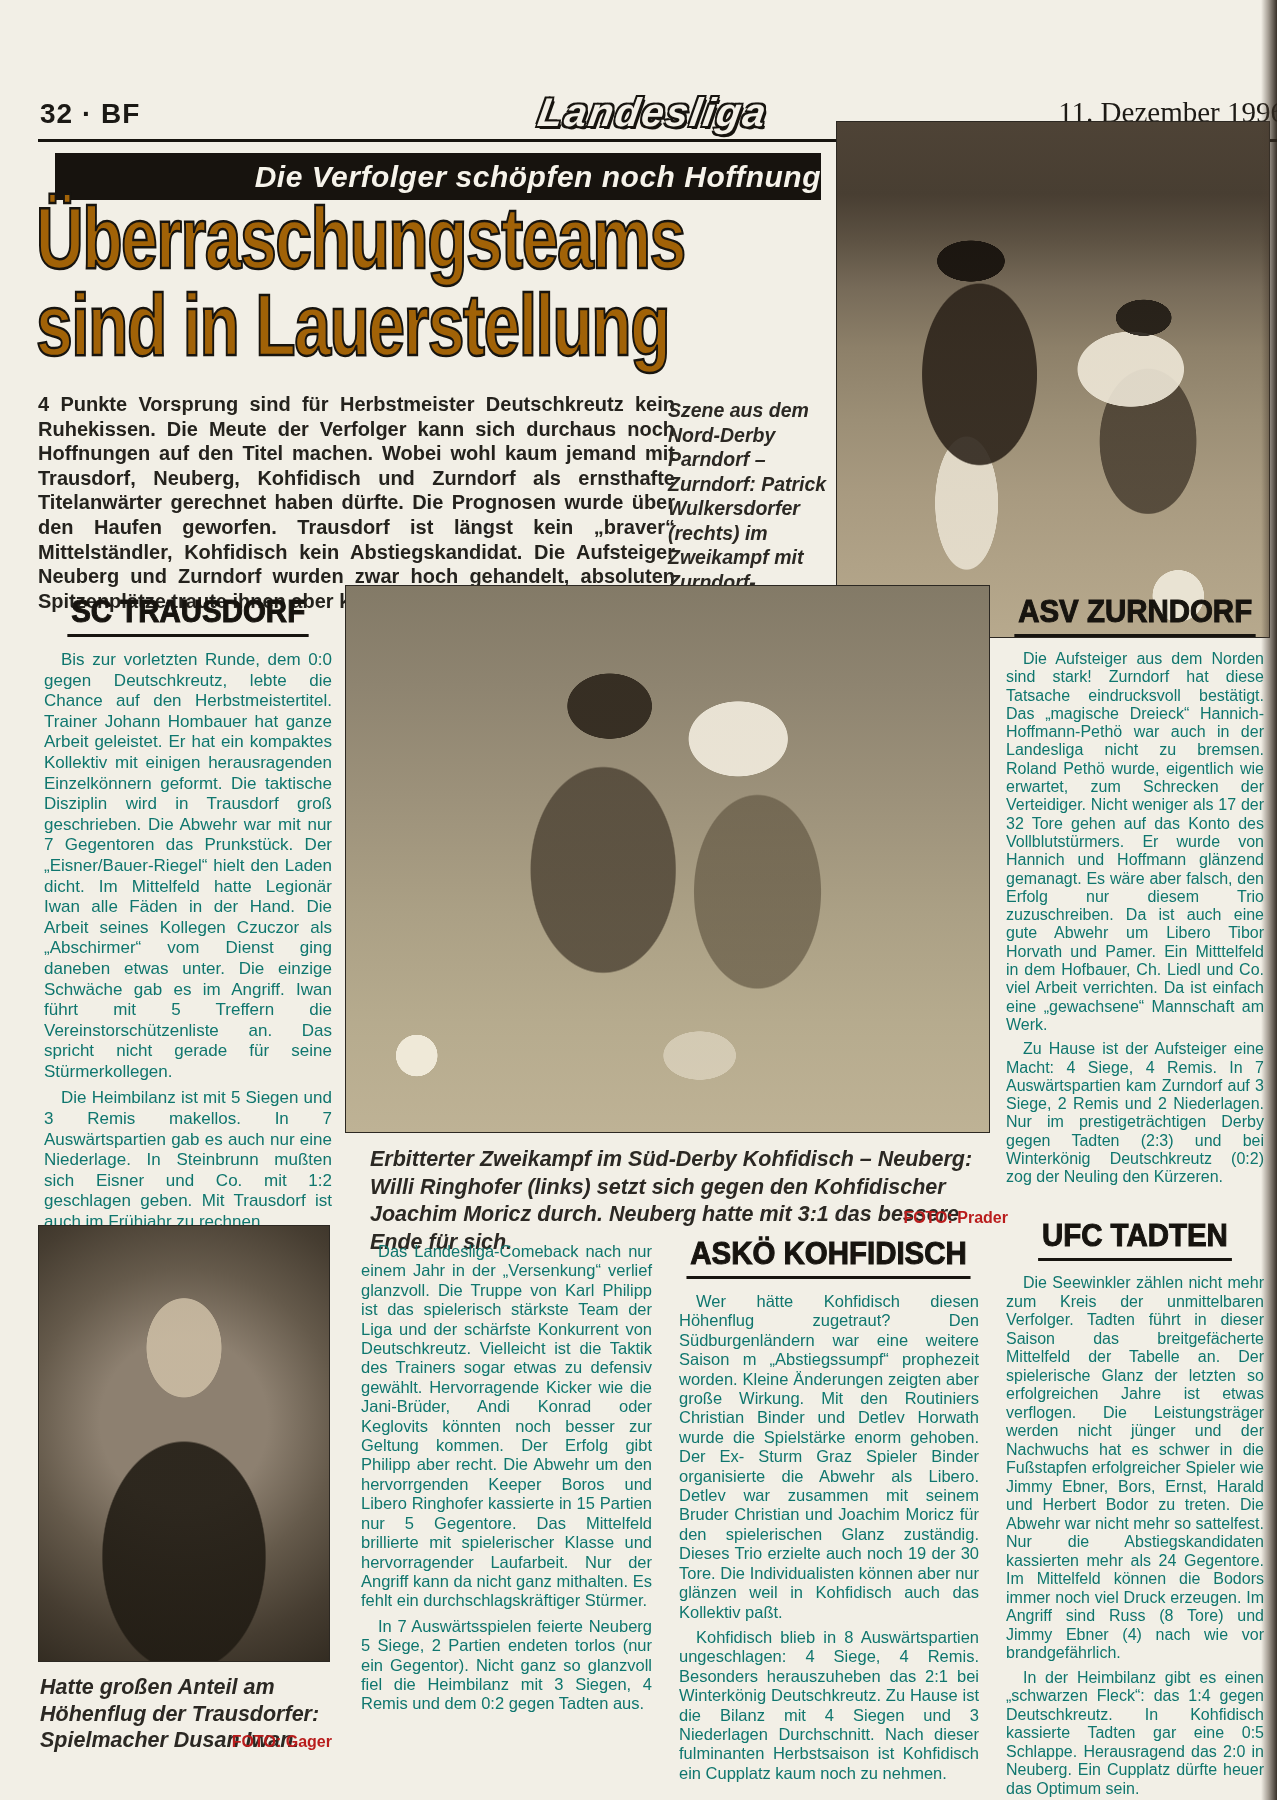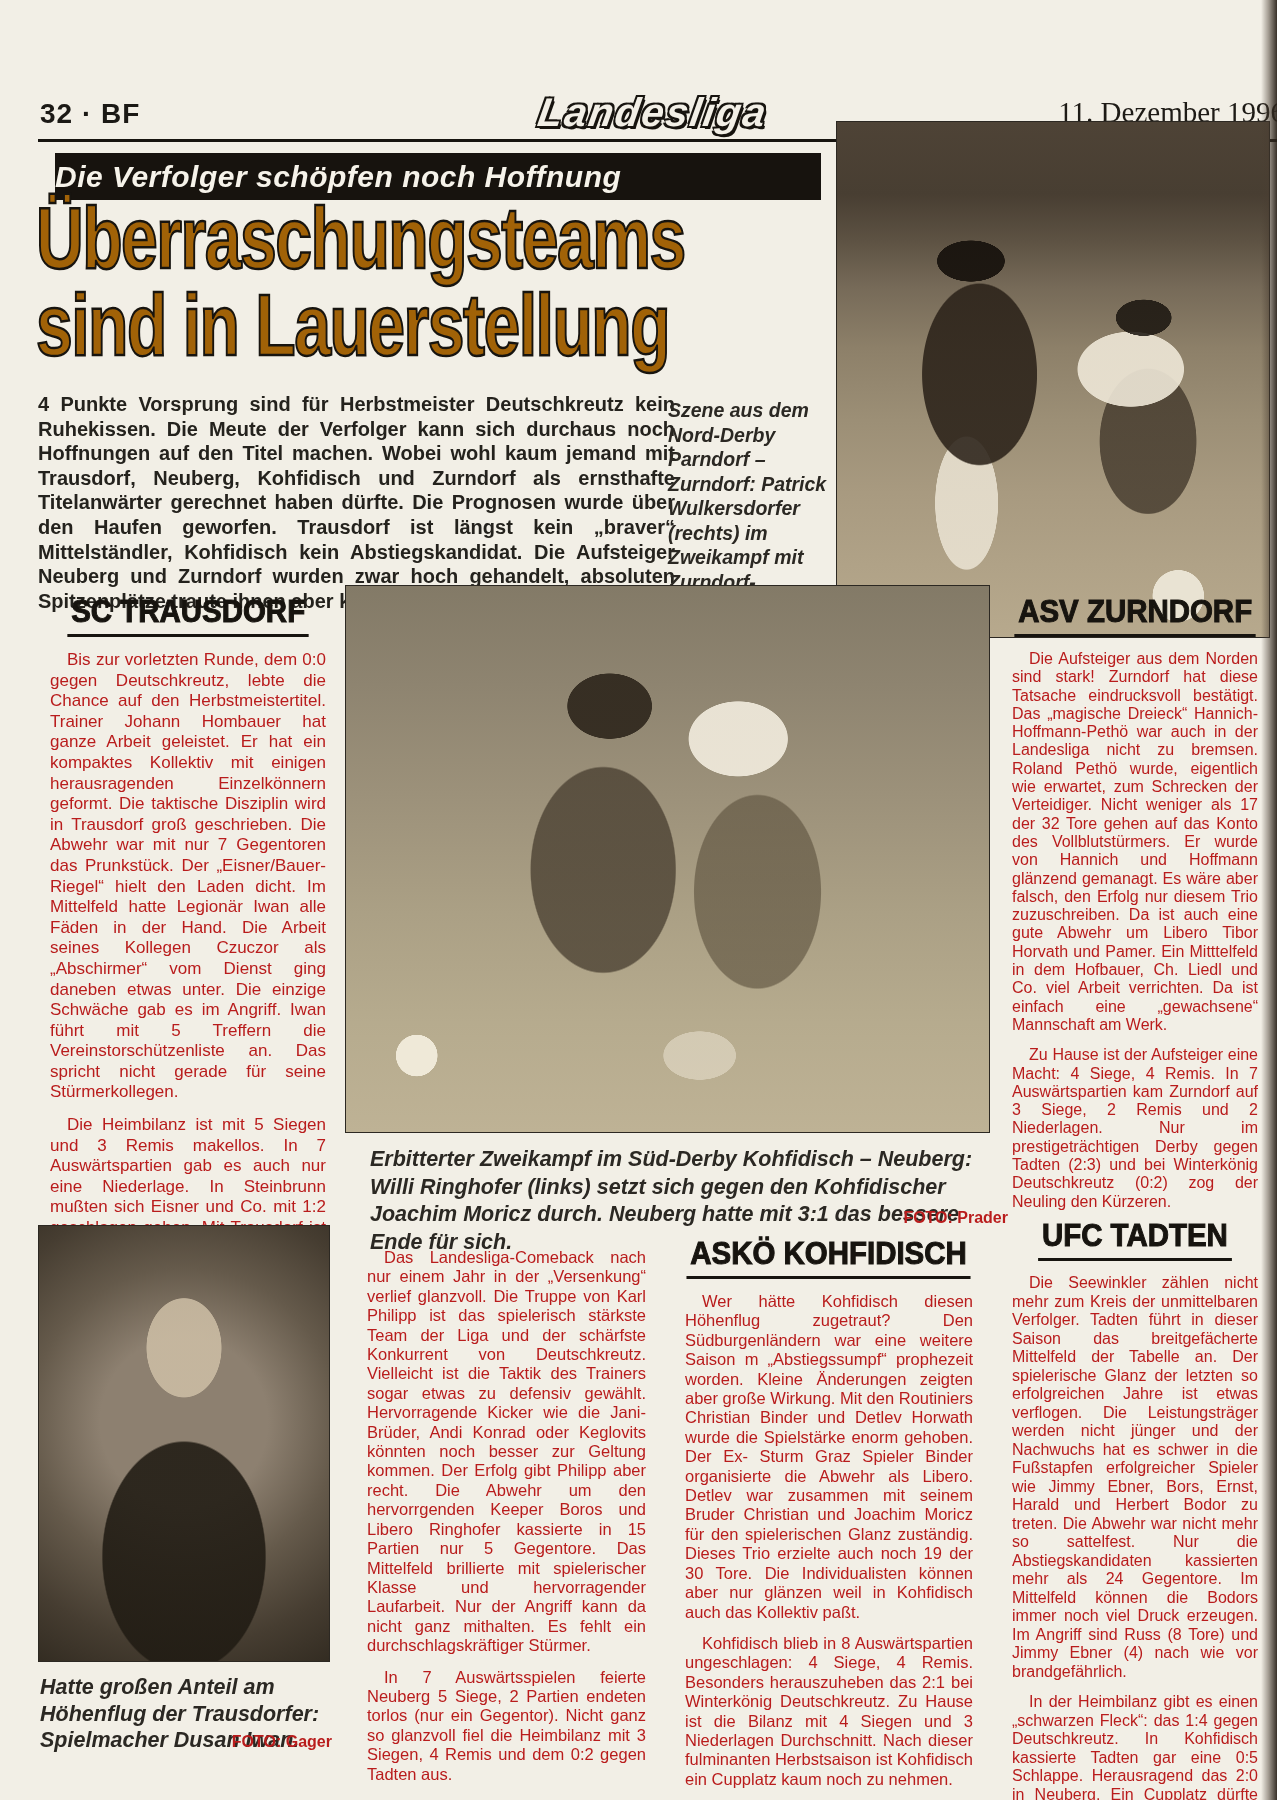--- a/index.html
+++ b/index.html
@@ -16,21 +16,21 @@
     font-size:40px; font-weight:bold; font-style:italic; letter-spacing:2px;
     color:#f2efe6;
     text-shadow:-2px -2px 0 #17140f, 2px -2px 0 #17140f, -2px 2px 0 #17140f,
                  2px 2px 0 #17140f, 3px 3px 0 #17140f, 0 2px 0 #17140f, 2px 0 0 #17140f;
   }
   .page-date { position:absolute; right:0; top:6px; font-family:"Liberation Serif", serif; font-size:29px; color:#1e1b16; white-space:nowrap; }
   .masthead-rule { position:absolute; top:139px; left:38px; right:0; height:3px; background:#17140f; }
   
   .kicker-banner {
     position:absolute; left:55px; top:153px; width:766px; height:47px;
-    background:#17130e; display:flex; align-items:center; justify-content:flex-start;
+    background:#17130e; display:flex; align-items:center; justify-content:flex-end;
   }
   .kicker-banner span { color:#f6f3ea; font-style:italic; font-weight:bold; font-size:30px; letter-spacing:.5px; }
   
   .headline { position:absolute; left:36px; top:194px; width:720px; color:#a16207; }
   .headline span {
     display:block; font-weight:bold; font-size:87px; line-height:87px; letter-spacing:-2px;
     transform:scaleX(.76); transform-origin:0 50%; white-space:nowrap;
     -webkit-text-stroke:2.5px #17140f;
   }
   
@@ -80,21 +80,21 @@
   .caption-portrait { position:absolute; left:40px; top:1674px; width:292px; font-size:21.5px; line-height:26.5px; }
   .caption-portrait .credit { position:absolute; right:0; top:55px; font-size:16px; }
   
   .article { position:absolute; }
   .section-head { text-align:center; margin:0 0 13px 0; }
   .section-head span {
     display:inline-block; font-size:31px; font-weight:bold; color:#17140f; white-space:nowrap;
     border-bottom:3px solid #17140f; padding:0 4px 4px; transform:scaleX(.95); letter-spacing:0;
     -webkit-text-stroke:1px #17140f;
   }
-  .article p { margin:12px; text-indent:17px; text-align:justify; color:#b91c1c; }
+  .article p { margin:6px; text-indent:17px; text-align:justify; color:#0f766e; }
   .col-a p { font-size:17px;   line-height:20.6px; }
   .col-b p { font-size:16px;   line-height:18.3px; }
   .col-c p { font-size:16.5px; line-height:19.4px; }
   .col-d p { font-size:16px;   line-height:18.5px; }
   .art-trausdorf  { left:38px;   top:594px;  width:300px; }
   .art-zurndorf   { left:1000px; top:594px;  width:270px; }
   .art-tadten     { left:1000px; top:1218px; width:270px; }
   .art-neuberg    { left:355px;  top:1236px; width:303px; }
   .art-kohfidisch { left:673px;  top:1236px; width:312px; }
   

